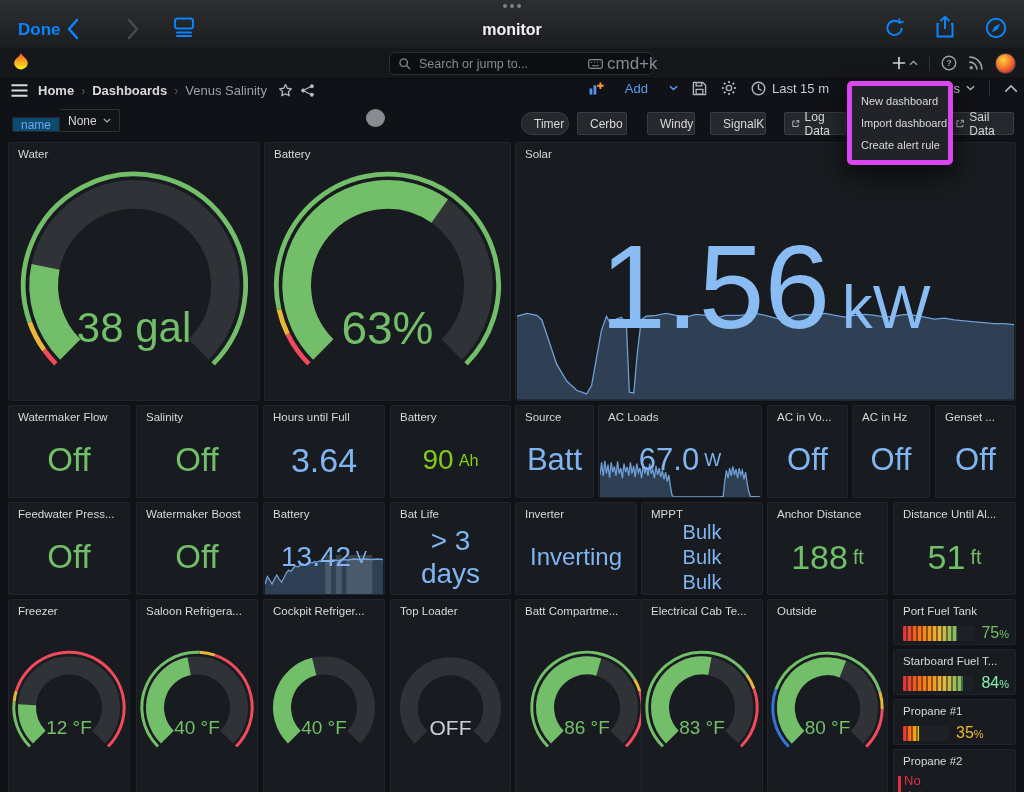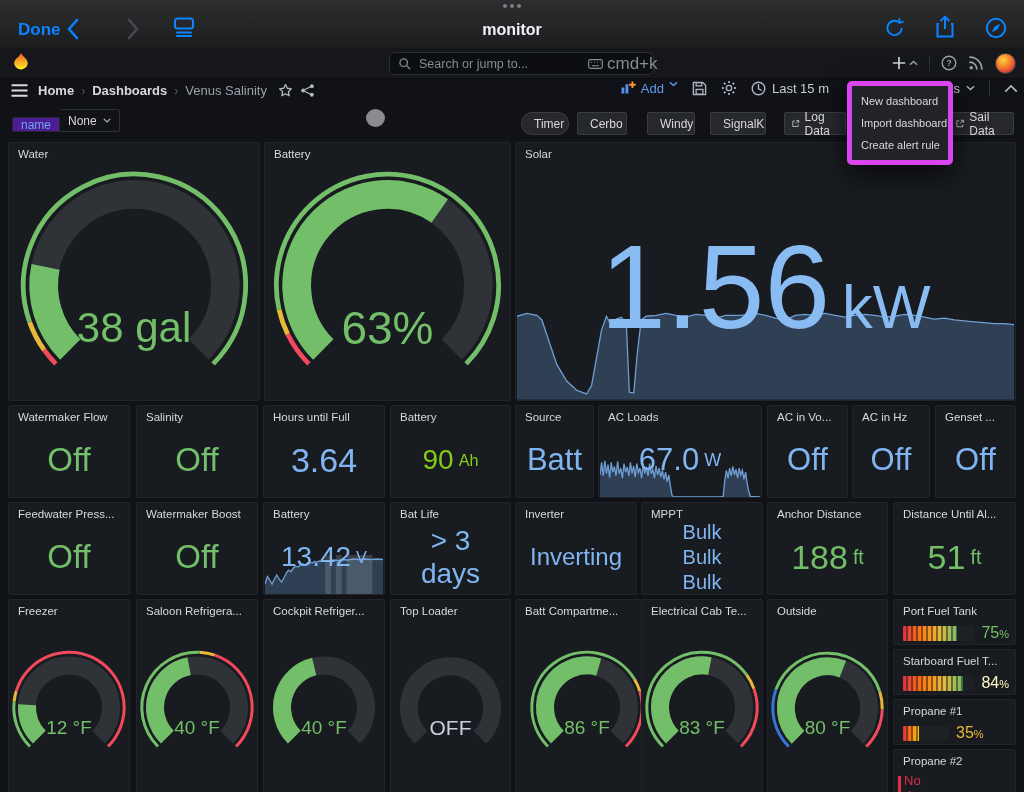--- a/index.html
+++ b/index.html
@@ -33,31 +33,31 @@
           background:radial-gradient(circle at 38% 32%,#ffd23f 0%,#f2772b 45%,#d9443a 70%,#5c2a17 100%);
           border:1px solid #3a3d42;}
 
   
   .gf-toolbar{position:absolute;left:0;top:79px;width:1024px;height:25px;}
   .crumbs{position:absolute;left:38px;top:4px;display:flex;align-items:center;gap:7px;font-size:13px;}
   .crumb{color:#d8d9da;font-weight:600;}
   .crumb.cur{color:#9aa0a6;font-weight:400;}
   .crumb-sep{color:#585c63;font-size:12px;}
   .tb-right{position:absolute;right:6px;top:1px;display:flex;align-items:center;gap:14px;color:#aeb4bc;font-size:13px;}
-  .add-btn{display:flex;align-items:flex-start;gap:5px;color:#5e9bf0;font-weight:500;}
+  .add-btn{display:flex;align-items:center;gap:21px;color:#5e9bf0;font-weight:500;}
   .time-txt{display:flex;align-items:center;gap:6px;color:#c7ccd3;white-space:nowrap;}
 
   
   .menu{position:absolute;left:847px;top:81px;width:96px;background:#212329;border:5px solid #d946ef;border-radius:5px;
         box-shadow:0 10px 26px rgba(0,0,0,.65);z-index:50;padding:4px 0;}
   .menu-item{font-size:11px;color:#d8d9da;padding:5px 9px;white-space:nowrap;cursor:default;}
 
   
   .var-group{position:absolute;left:12px;top:109px;display:flex;height:23px;}
-  .var-label{background:#4c1d95;color:#6ea6f0;font-size:12px;display:flex;align-items:center;padding:0 8px;
+  .var-label{background:#0c4a6e;color:#6ea6f0;font-size:12px;display:flex;align-items:center;padding:0 8px;
              border:1px solid #24262c;border-radius:2px 0 0 2px;margin-top:8px;}
   .var-value{background:#111317;border:1px solid #2e3138;border-left:none;border-radius:0 2px 2px 0;color:#d8d9da;
              font-size:12px;display:flex;align-items:center;gap:6px;padding:0 8px;}
   .pointer-dot{position:absolute;left:366px;top:109px;width:19px;height:18px;border-radius:50%;background:#909297;opacity:.95;}
   .link-btn{position:absolute;top:112px;height:23px;background:#26282e;border:1px solid #393c42;border-radius:2px;
             display:flex;align-items:center;gap:5px;padding:0 7px;font-size:12px;color:#d8d9da;box-sizing:border-box;}
 
   
   .panel{position:absolute;background:#181b1f;border:1px solid #212428;border-radius:2px;box-sizing:border-box;overflow:hidden;}
   .ptitle{position:absolute;left:0;top:0;right:0;padding:5px 9px;font-size:11.5px;color:#d8d9da;white-space:nowrap;
@@ -584,21 +584,21 @@
         </div>
       <div class="bar-val" style="color: rgb(115, 191, 105);"><span>75</span><span class="pct">%</span></div>
     </div>
   </div>
   <div class="panel" style="left:893px;top:649px;width:123px;height:46px;">
     <div class="ptitle">Starboard Fuel T...</div>
     <div class="fuel-row">
       <div class="bar-track">
           <div class="bar-fill" style="width: 84%; background: linear-gradient(90deg, rgb(224, 47, 68), rgb(255, 120, 10), rgb(234, 184, 57), rgb(115, 191, 105));"></div>
         </div>
-      <div class="bar-val" style="color: #fef9c3;"><span>84</span><span class="pct">%</span></div>
+      <div class="bar-val" style="color: #86efac;"><span>84</span><span class="pct">%</span></div>
     </div>
   </div>
   <div class="panel" style="left:893px;top:699px;width:123px;height:46px;">
     <div class="ptitle">Propane #1</div>
     <div class="fuel-row">
       <div class="bar-track" style="flex:0 0 46px;">
           <div class="bar-fill" style="width: 35%; background: linear-gradient(90deg, rgb(224, 47, 68), rgb(255, 120, 10), rgb(242, 204, 12));"></div>
         </div>
       <div class="bar-val" style="color: rgb(234, 184, 57);"><span>35</span><span class="pct">%</span></div>
     </div>

